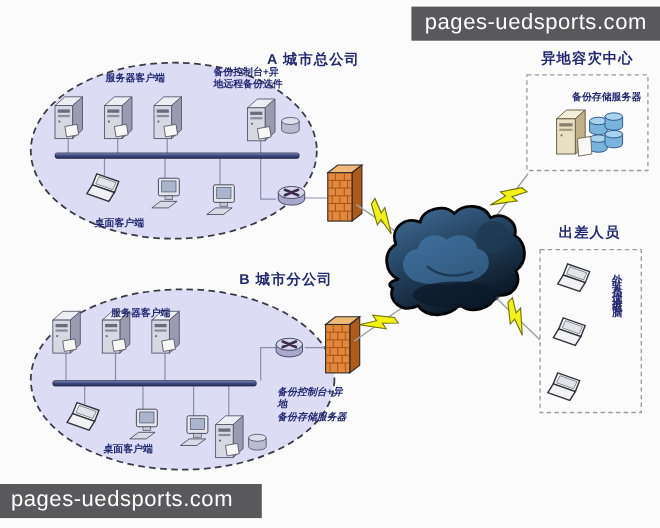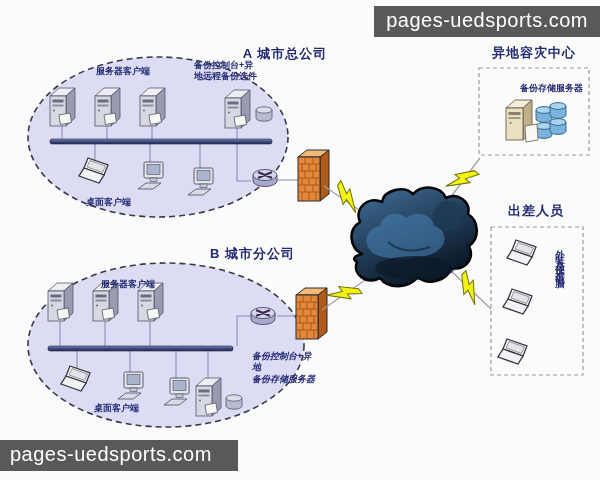--- a/index.html
+++ b/index.html
@@ -214,21 +214,21 @@
   </svg>
 
   <div class="label title" style="left:235px;top:46px;width:100px;text-align:center;">A 城市总公司</div>
   <div class="label small" style="left:96px;top:66px;">服务器客户端</div>
   <div class="label small center" style="left:194px;top:60px;width:72px;">
     <div>备份控制台+异</div>
     <div>地远程备份选件</div>
   </div>
   <div class="label small" style="left:86px;top:197px;">桌面客户端</div>
 
-  <div class="label title" style="left:210px;top:246px;width:100px;text-align:left;">B 城市分公司</div>
+  <div class="label title" style="left:210px;top:246px;width:100px;text-align:center;">B 城市分公司</div>
   <div class="label small" style="left:101px;top:279px;">服务器客户端</div>
   <div class="label small center" style="left:252px;top:351px;width:68px;font-style:italic;">
     <div>备份控制台+异地</div>
     <div>备份存储服务器</div>
   </div>
   <div class="label small" style="left:94px;top:403px;">桌面客户端</div>
 
   <div class="label title" style="left:479px;top:45px;width:110px;text-align:center;">异地容灾中心</div>
   <div class="label small" style="left:477px;top:83px;width:106px;text-align:right;">备份存储服务器</div>
 

